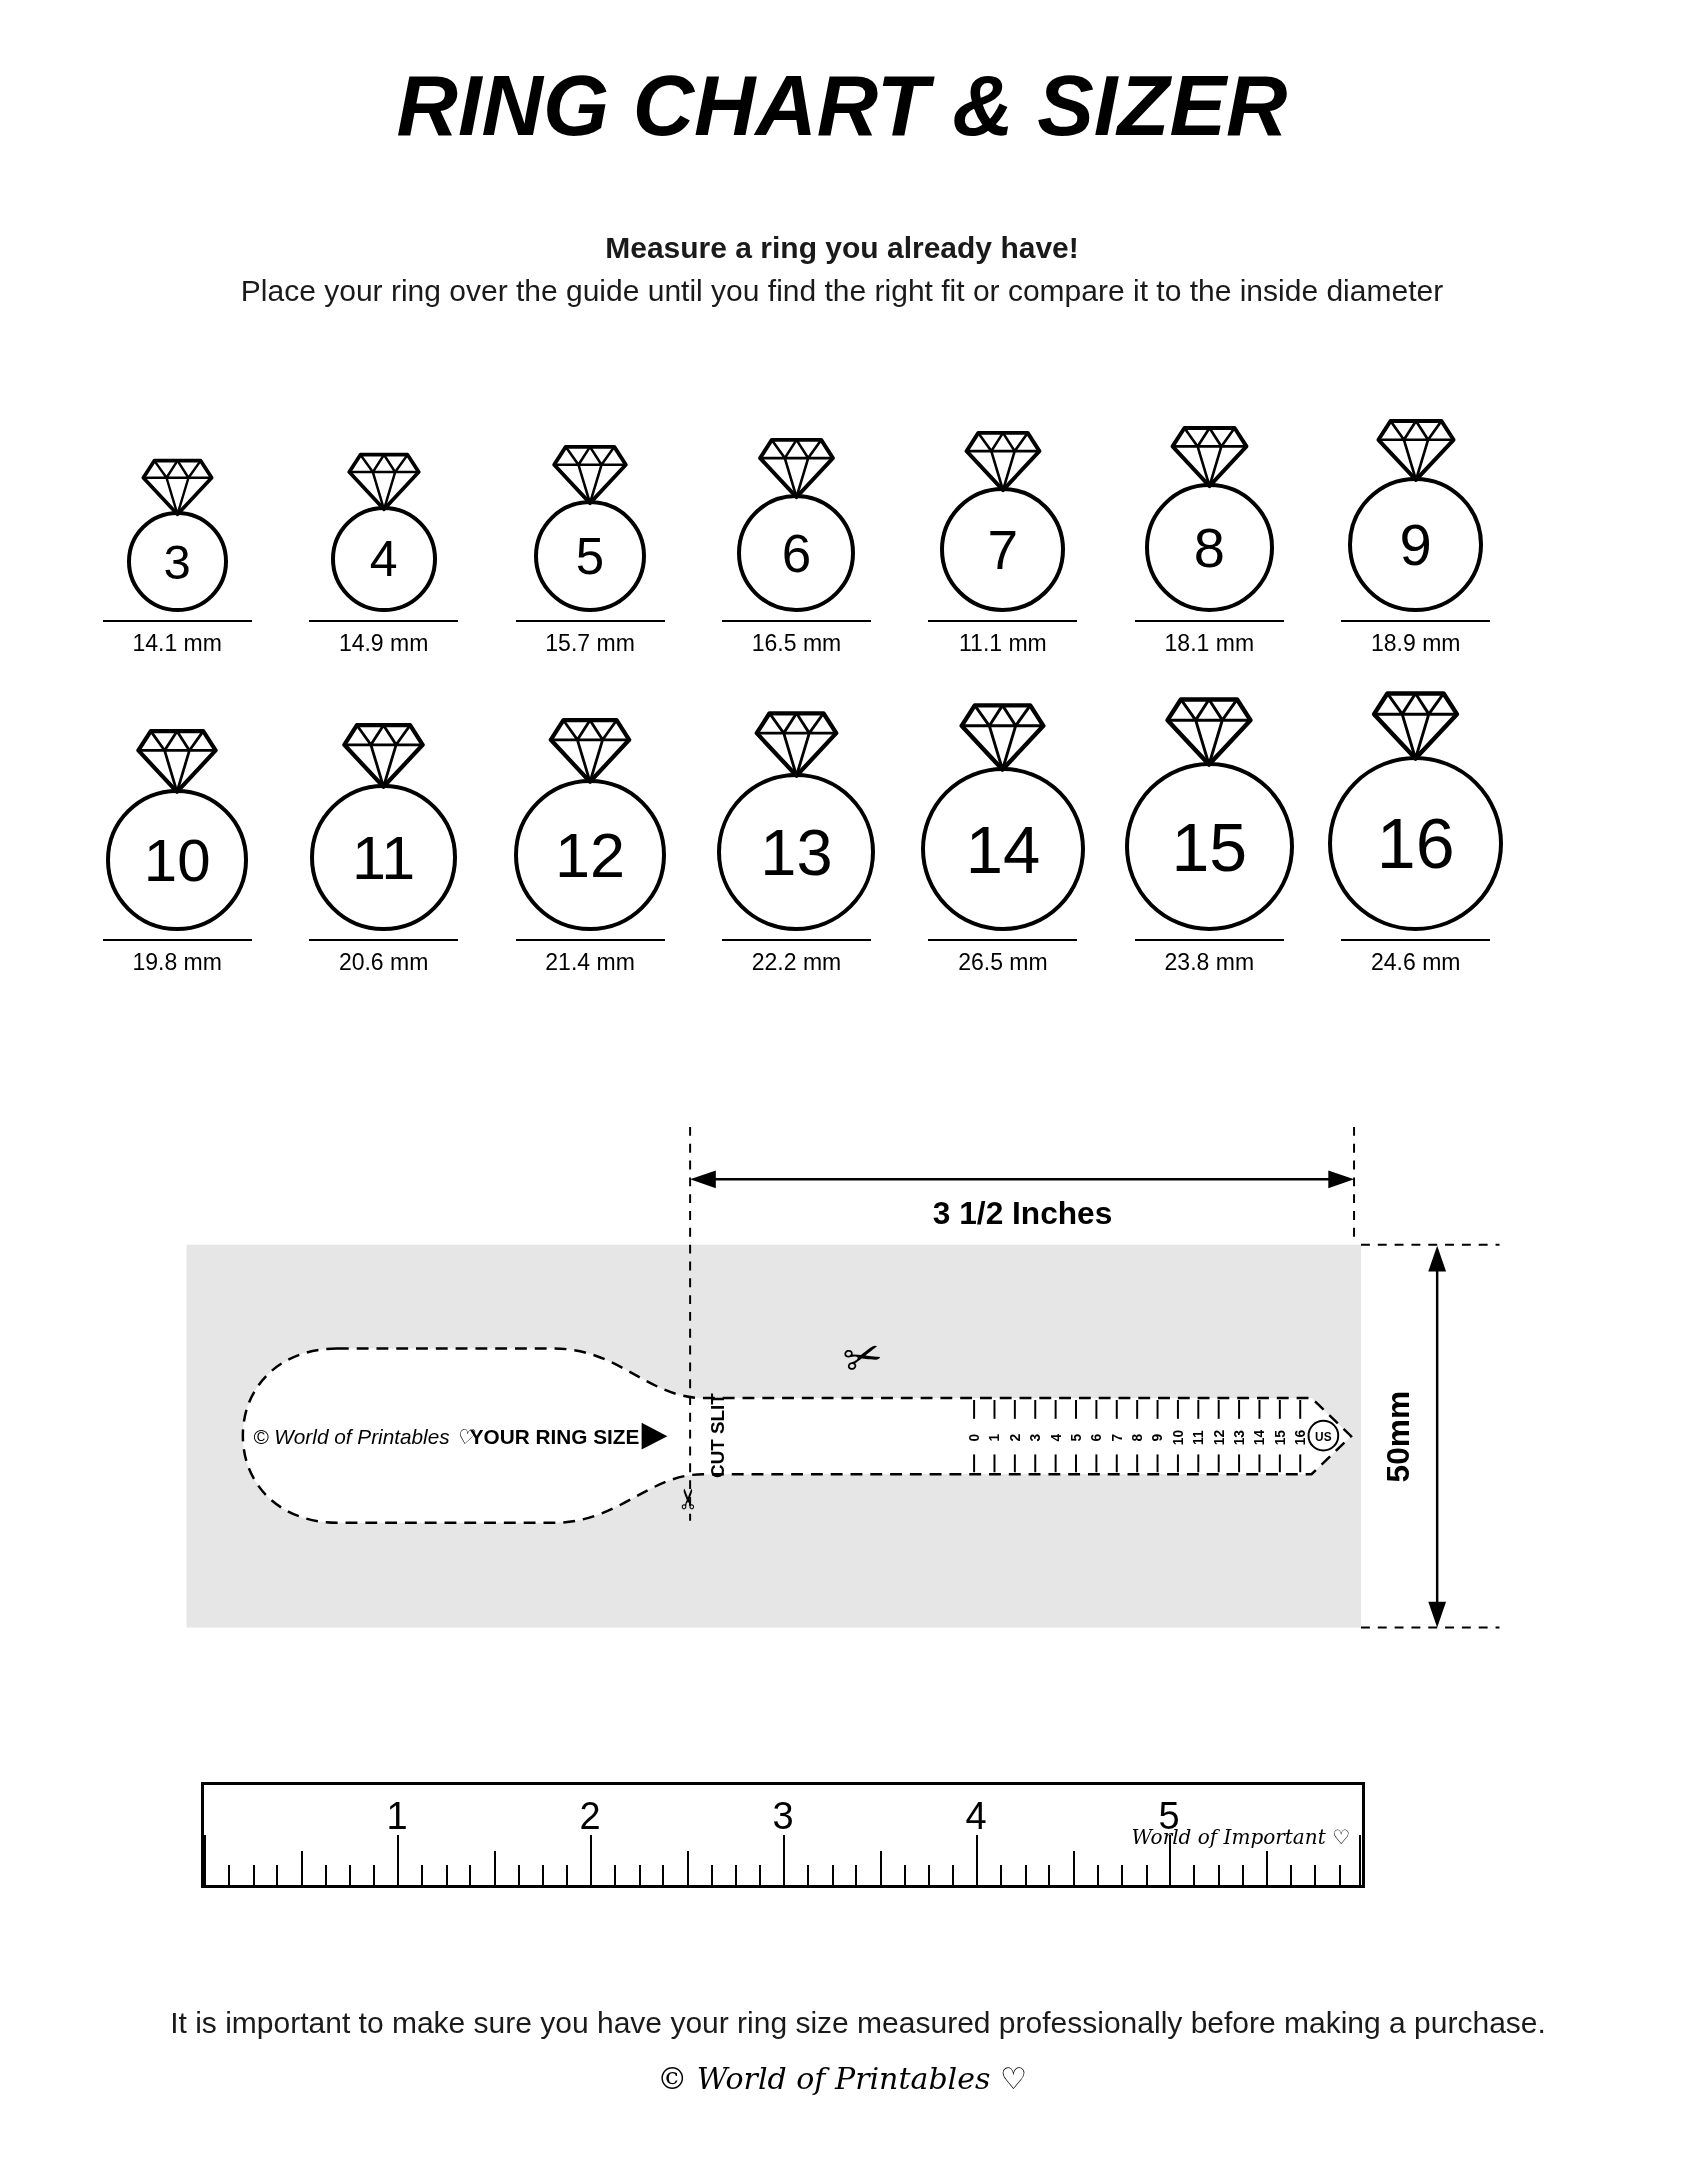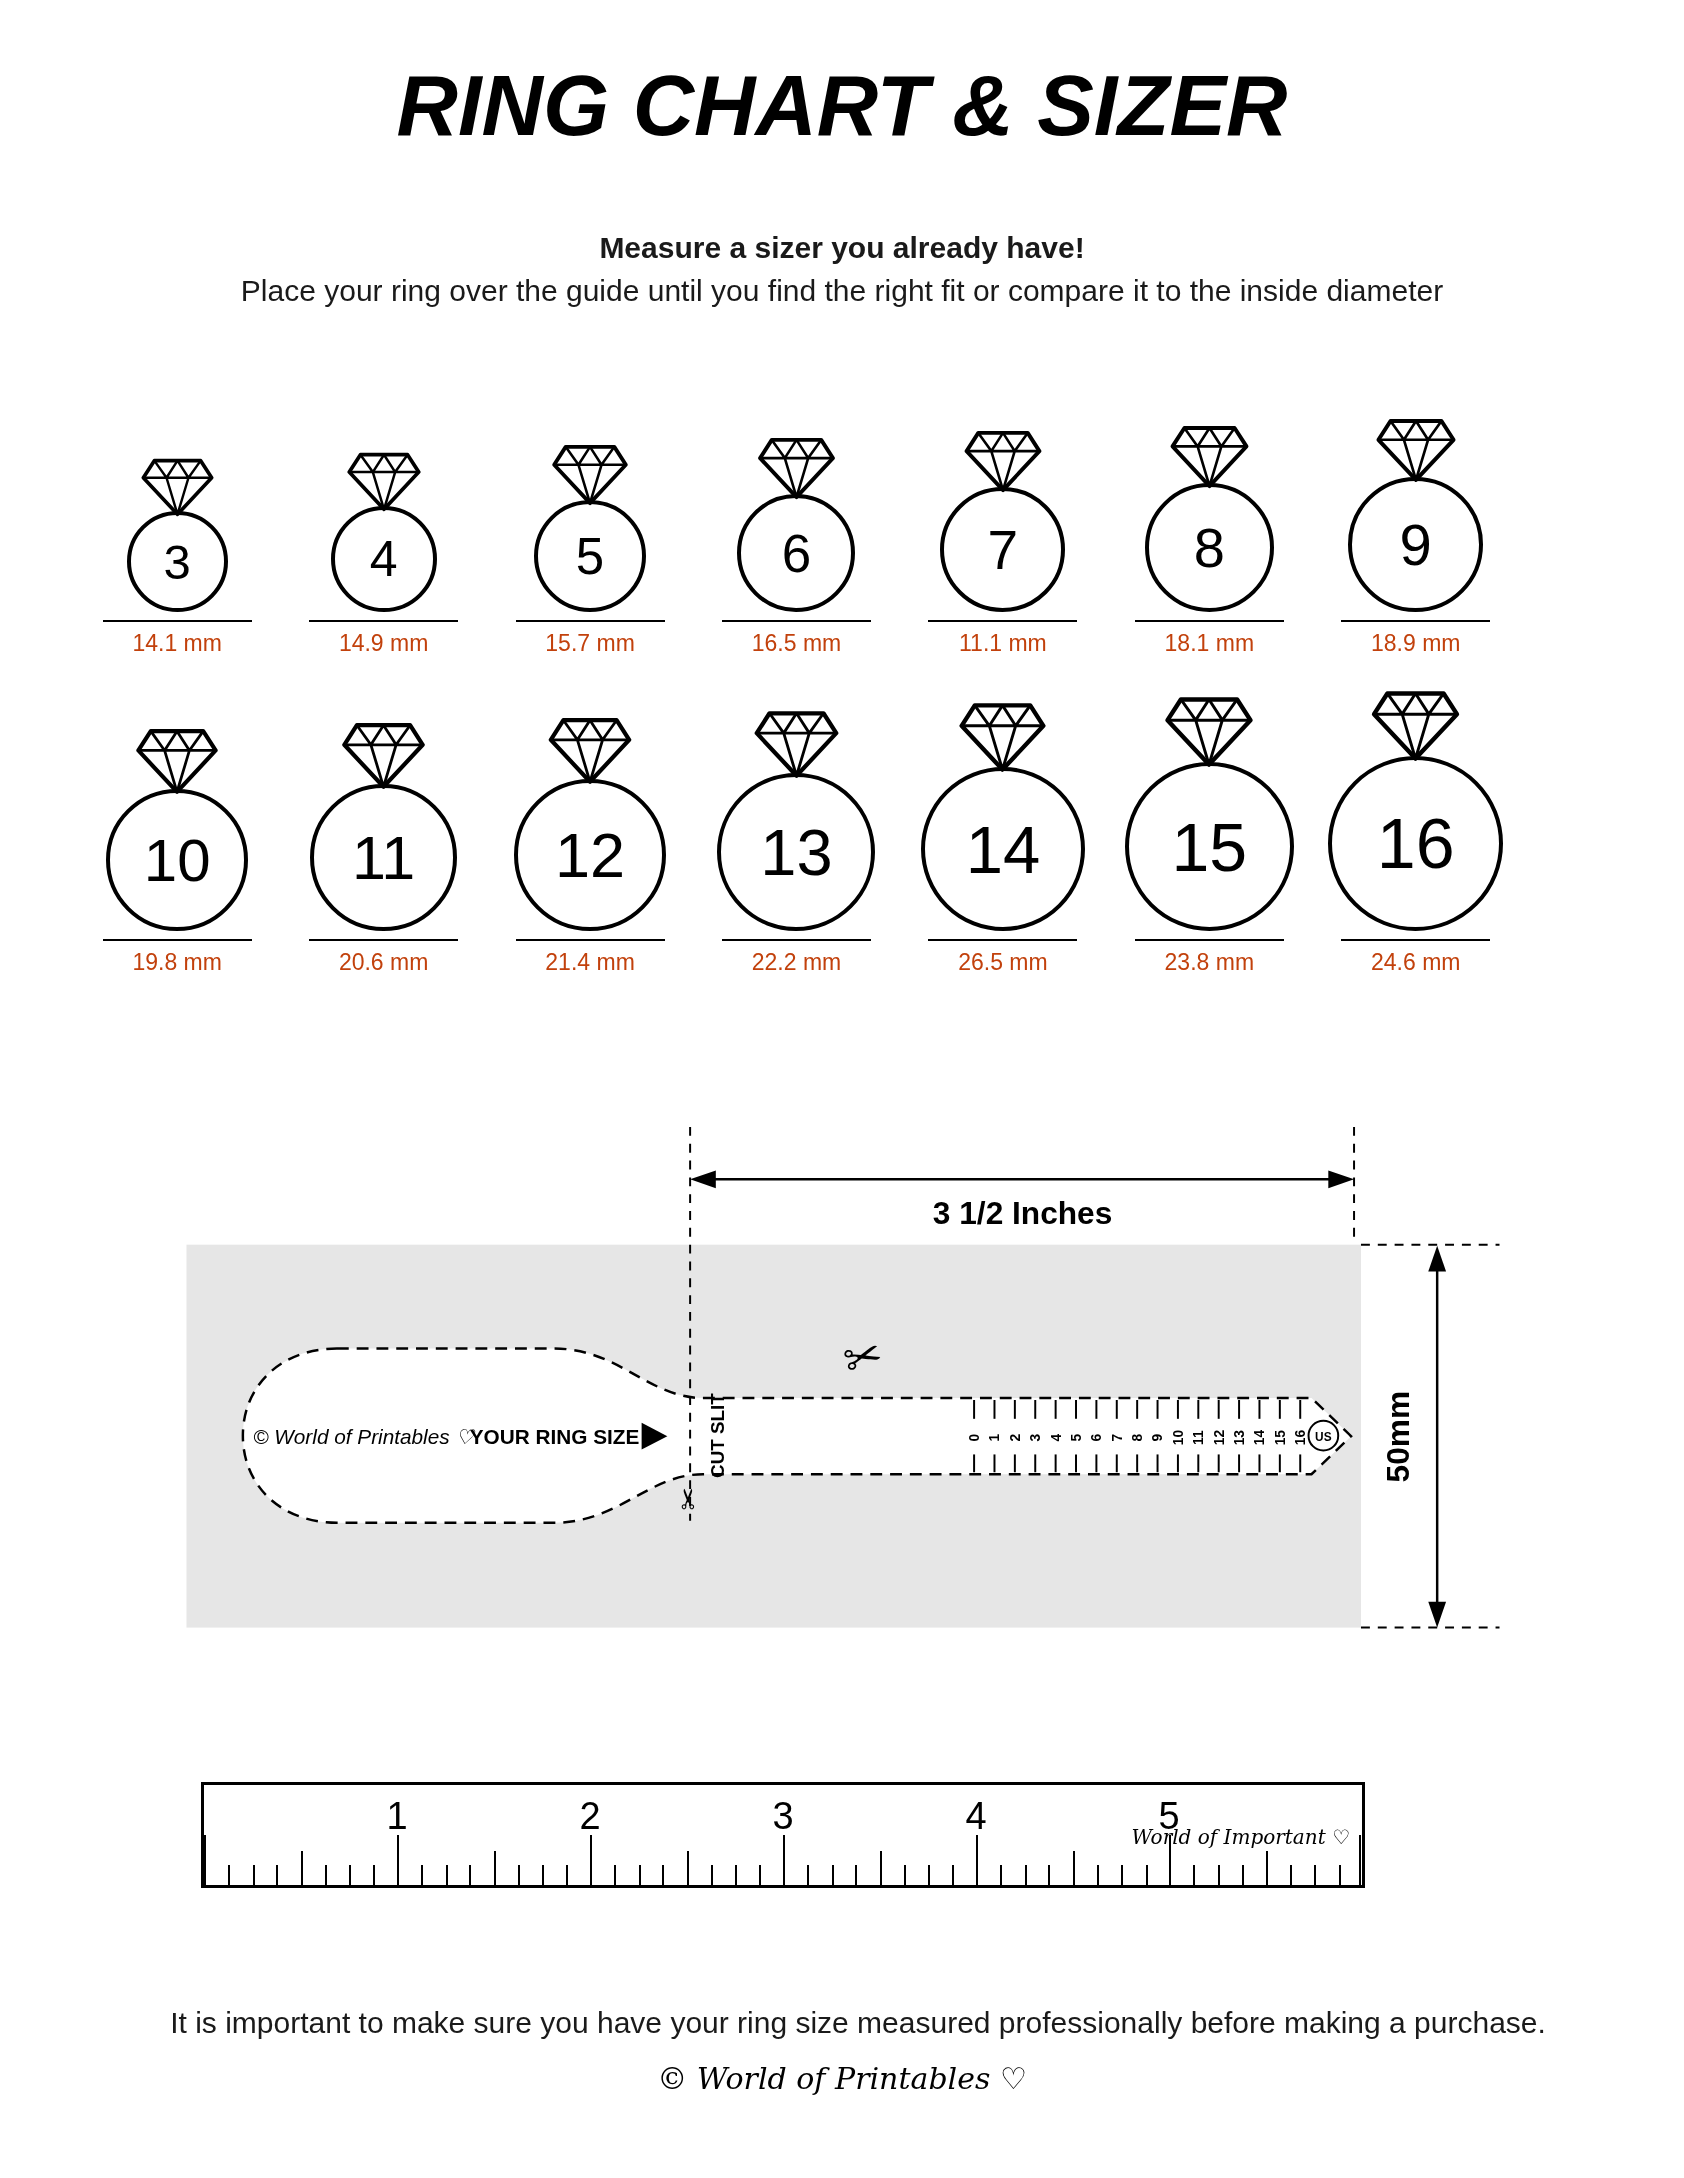--- a/index.html
+++ b/index.html
@@ -16,21 +16,21 @@
   .row1{top:402px;}
   .row2{top:672px;}
   .ring-cell{flex:1;display:flex;flex-direction:column;align-items:center;}
   .ring-stack{display:flex;flex-direction:column;align-items:center;justify-content:flex-end;}
   .row1 .ring-stack{height:210px;}
   .row2 .ring-stack{height:259px;}
   .gem{margin-bottom:-7px;position:relative;z-index:2;}
   .ring-circle{border:4px solid #000;border-radius:50%;background:#fff;box-sizing:border-box;
                display:flex;align-items:center;justify-content:center;color:#000;}
   .mm-line{width:149px;border-top:2px solid #000;margin-top:8px;}
-  .mm-label{margin-top:8px;font-size:23px;color:#c2410c;}
+  .mm-label{margin-top:8px;font-size:23px;color:#000000;}
 
   
   #sizer-figure{position:absolute;left:0;top:1119px;width:1684px;height:564px;}
   #sizer-figure text{font-family:"Liberation Sans",sans-serif;fill:#000;}
   .dash{stroke:#000;stroke-width:2;stroke-dasharray:9 8;fill:none;}
   .dim-label{font-weight:bold;font-size:32px;}
   .strong{font-weight:bold;}
   .script-svg{font-family:"DejaVu Serif",serif;font-style:italic;font-size:21px;}
 
   .important{position:absolute;top:1643px;left:194px;font-size:30px;color:#1a1a1a;}
@@ -49,21 +49,21 @@
   .foot{position:absolute;top:2006px;left:16px;width:100%;text-align:center;font-size:30px;color:#1a1a1a;}
   .foot-brand{position:absolute;top:2061px;left:0;width:100%;text-align:center;
               font-family:"DejaVu Serif",serif;font-style:italic;font-size:30px;color:#000;}
 </style>
 </head>
 <body>
 
 <div class="page">
 
   <h1>RING CHART &amp; SIZER</h1>
-  <div class="sub bold">Measure a sizer you already have!</div>
+  <div class="sub bold">Measure a ring you already have!</div>
   <div class="sub plain">Place your ring over the guide until you find the right fit or compare it to the inside diameter</div>
 
   <div class="ring-row row1" id="ring-row-1">
       <div class="ring-cell">
         <div class="ring-stack">
           <svg class="gem" viewBox="0 0 60 50" width="75" height="61">
             <path d="M11 3 L49 3 L58 17 L30 47 L2 17 Z" fill="#fff" stroke="#000" stroke-width="3" stroke-linejoin="round"></path>
             <path d="M2 17 L58 17 M11 3 L21 17 M30 3 L21 17 M30 3 L39 17 M49 3 L39 17 M21 17 L30 47 M39 17 L30 47" fill="none" stroke="#000" stroke-width="2"></path>
           </svg>
           <div class="ring-circle" style="width:101px;height:101px;font-size:49px">

